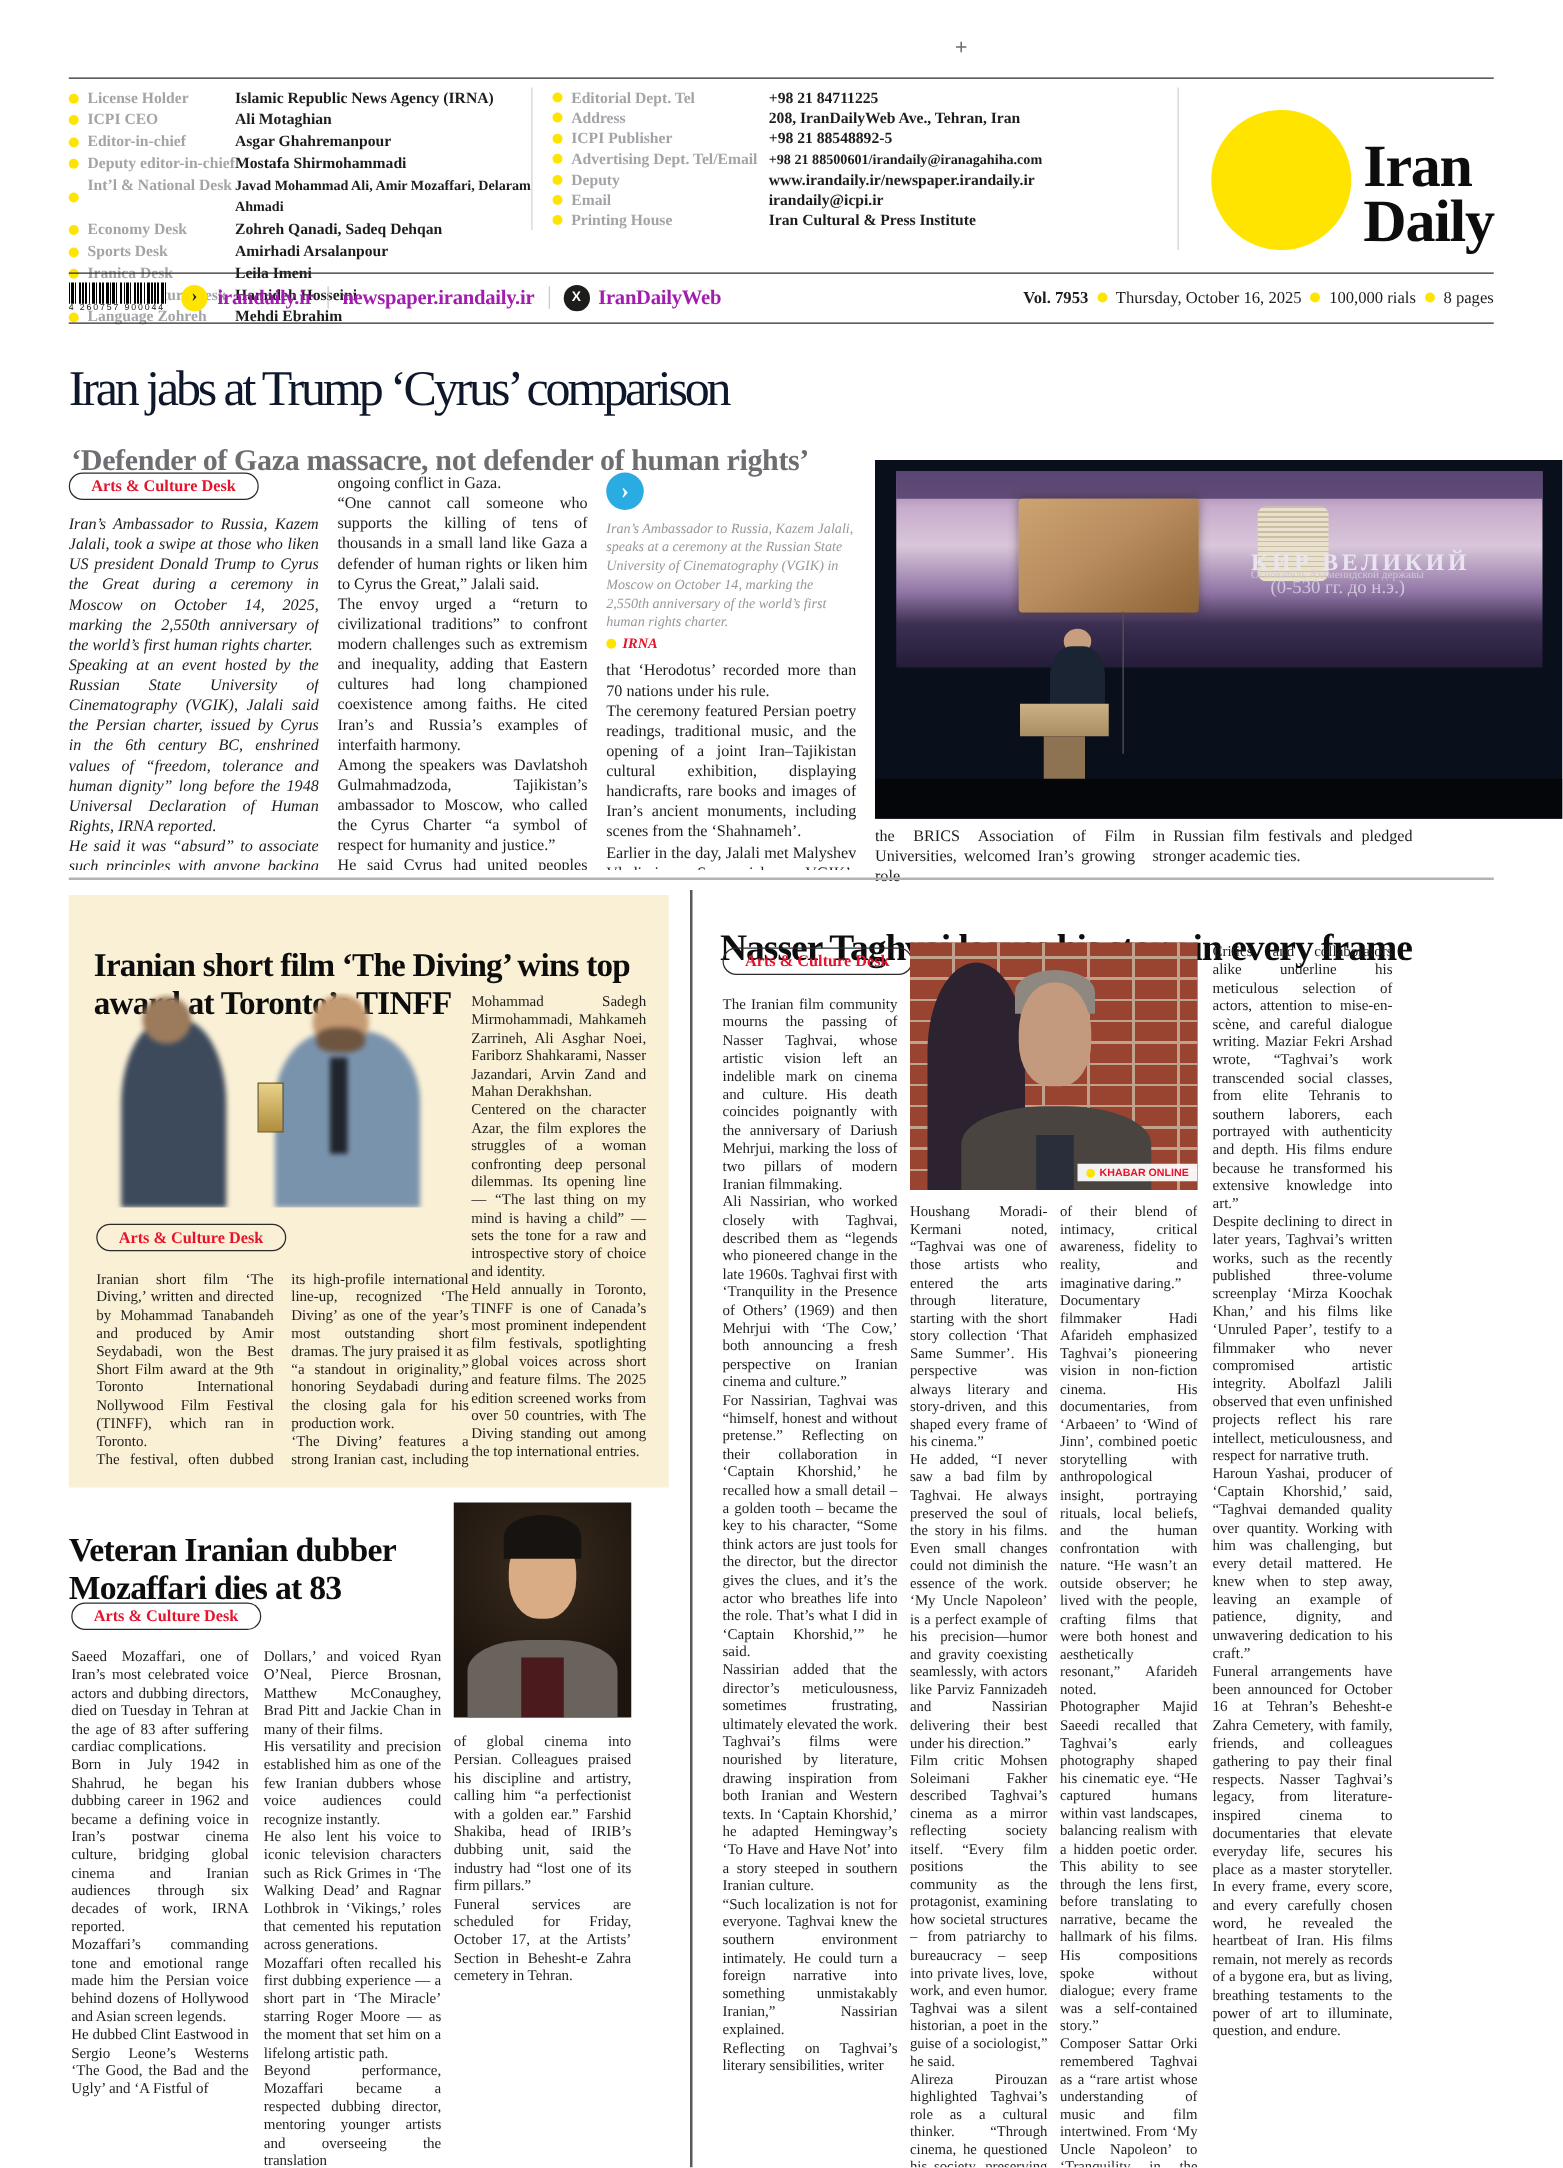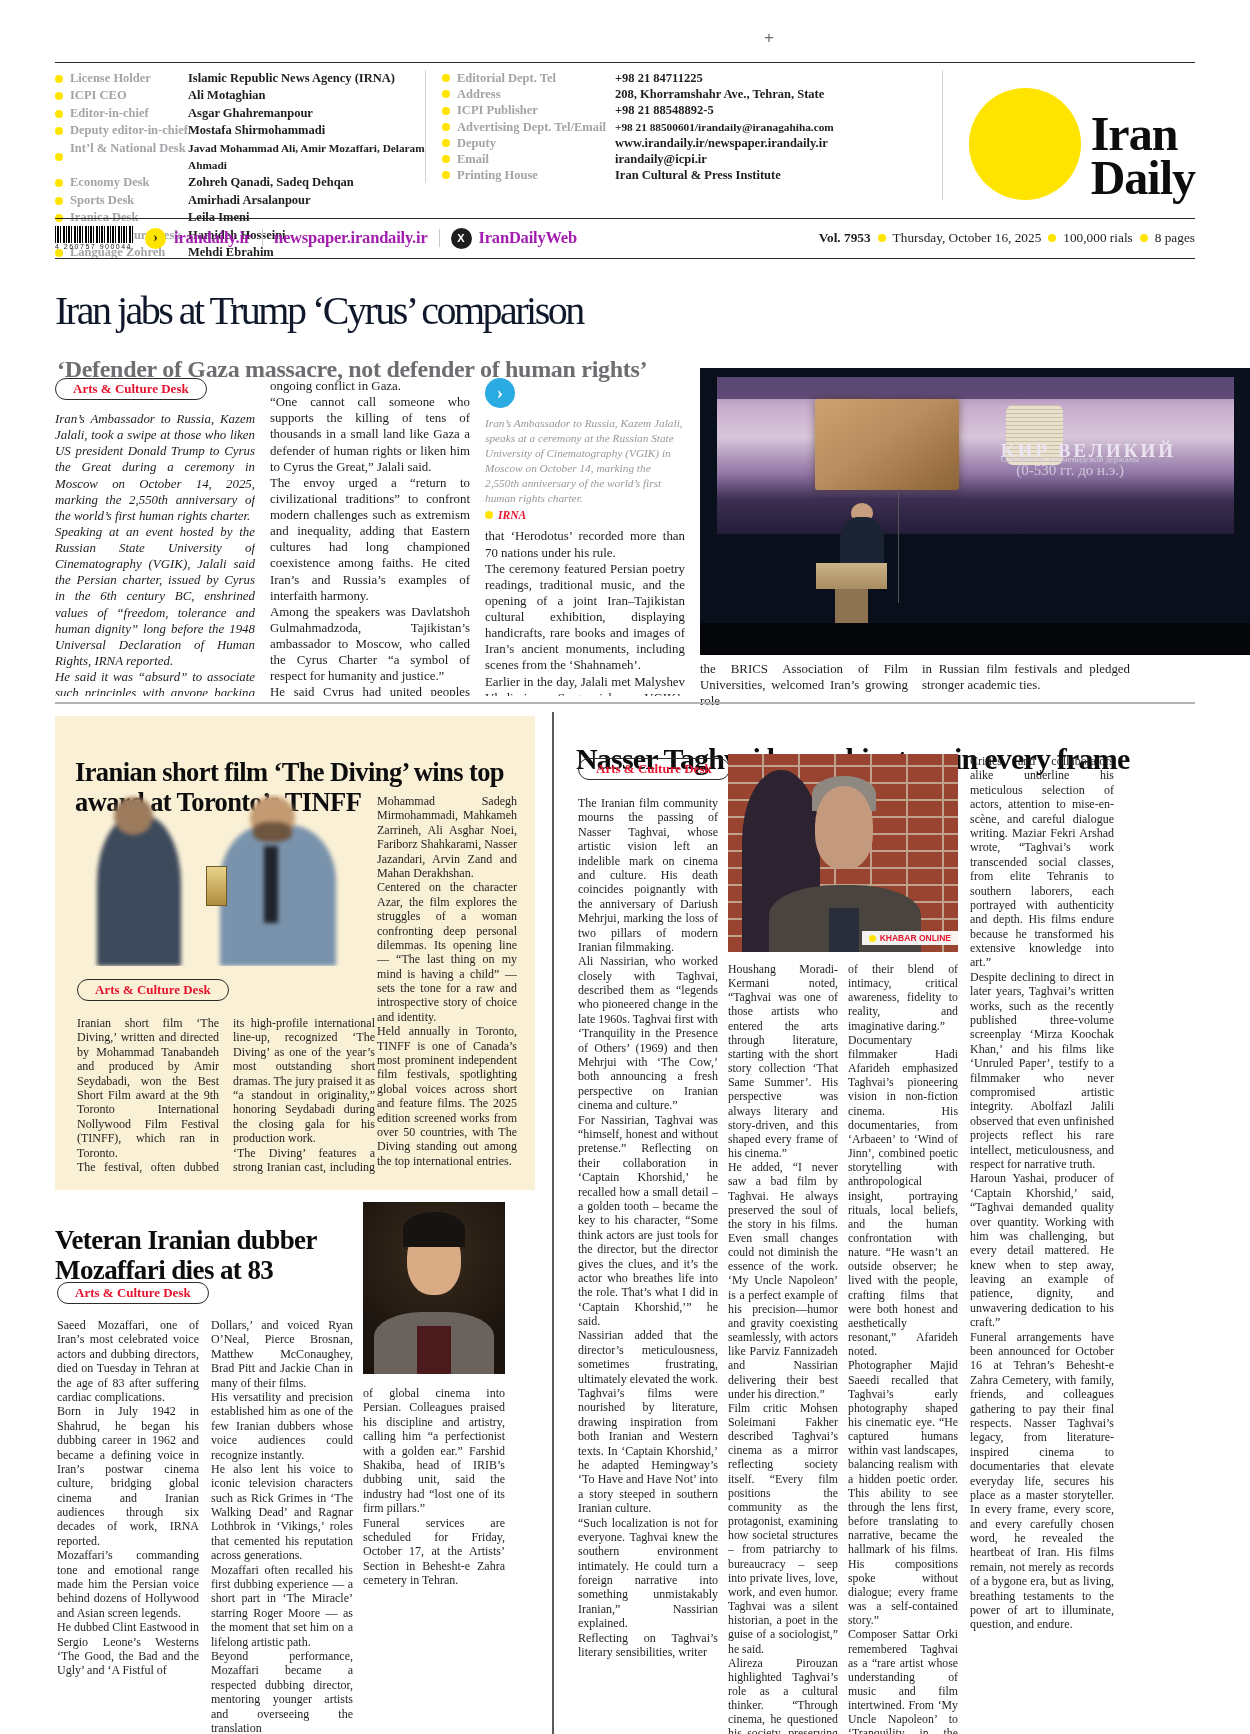--- a/index.html
+++ b/index.html
@@ -193,21 +193,21 @@
     </div>
     <div class="contacts">
       <div class="mrow">
           <span class="dot"></span>
           <span class="mlabel">Editorial Dept. Tel</span>
           <span class="mval">+98 21 84711225</span>
         </div>
       <div class="mrow">
           <span class="dot"></span>
           <span class="mlabel">Address</span>
-          <span class="mval">208, Khorramshahr Ave., Tehran, State</span>
+          <span class="mval">208, IranDailyWeb Ave., Tehran, Iran</span>
         </div>
       <div class="mrow">
           <span class="dot"></span>
           <span class="mlabel">ICPI Publisher</span>
           <span class="mval">+98 21 88548892-5</span>
         </div>
       <div class="mrow">
           <span class="dot"></span>
           <span class="mlabel">Advertising Dept. Tel/Email</span>
           <span class="mval" style="font-size:11.3px;">+98 21 88500601/irandaily@iranagahiha.com</span>

